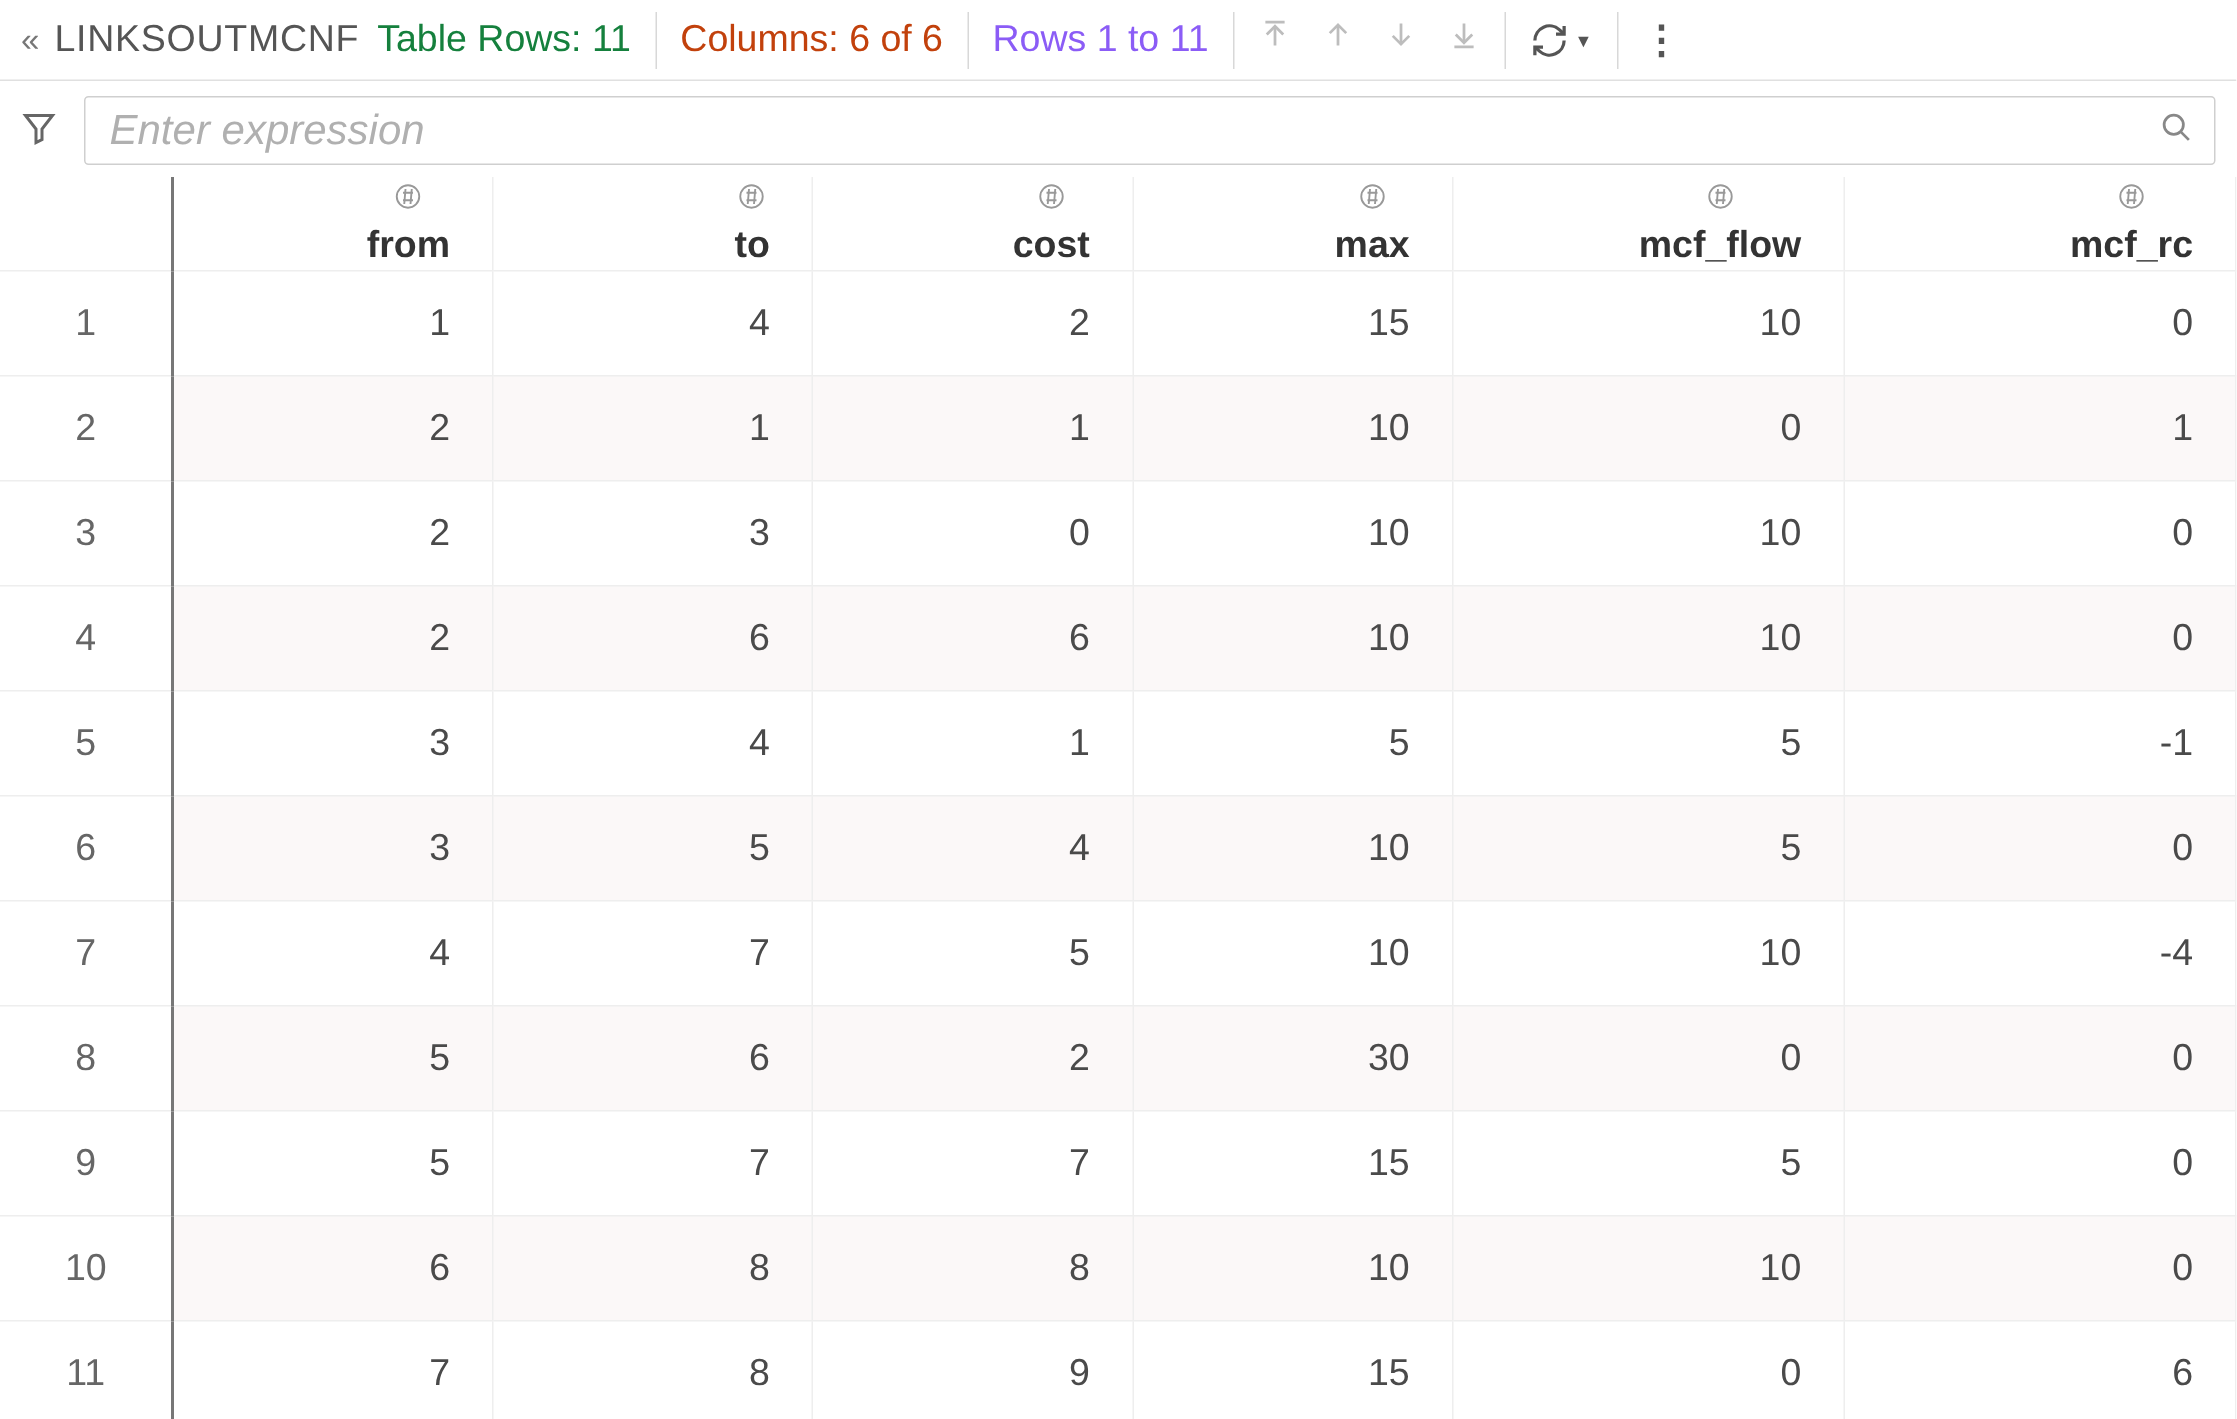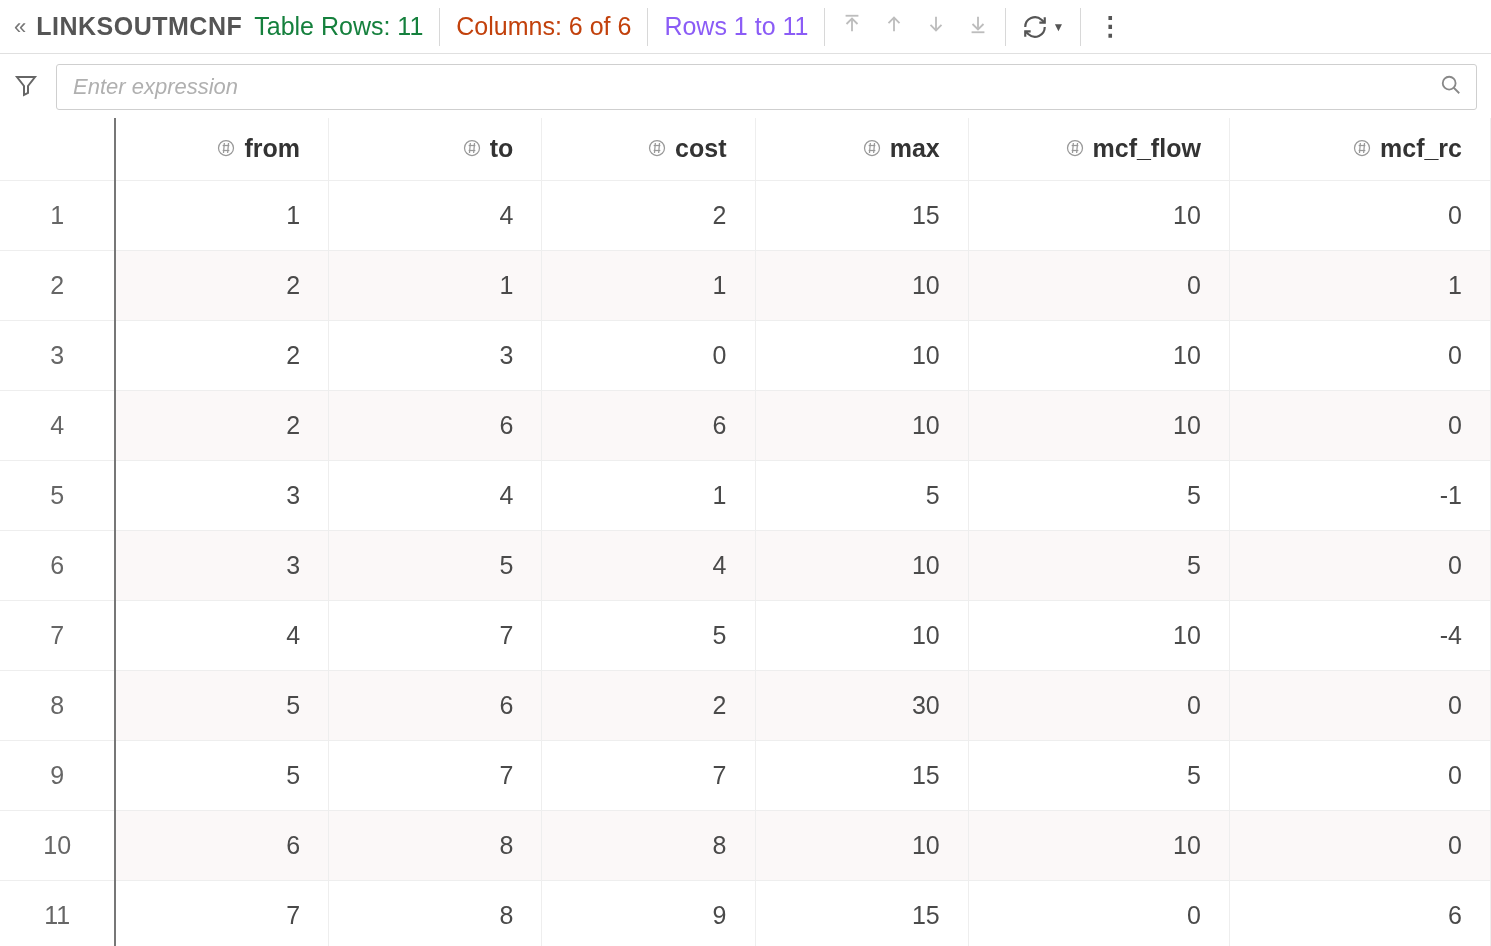--- a/index.html
+++ b/index.html
@@ -15,40 +15,40 @@
     align-items: center;
     height: 54px;
     border-bottom: 1px solid #e0e0e0;
     padding: 0 10px 0 14px;
     font-size: 25px;
     color: #555;
     gap: 0;
   }
   .tb-sep { width:1px; height:38px; background:#d8d8d8; margin: 0 16px; }
   .tb-back { font-size: 22px; color:#777; cursor:pointer; padding-right:10px;}
-  .tb-title { letter-spacing: 0.5px; color:#555;font-weight:bold; }
+  .tb-title { letter-spacing: 0.5px; color:#555; }
   .tb-rows { color:#15803d; }
   .tb-cols { color:#c2410c; }
   .tb-range { color:#8b5cf6; }
   .nav-icons { display:flex; align-items:center; gap: 20px; color:#bdbdbd; font-size:24px;}
   .refresh-wrap { display:flex; align-items:center; gap:4px; color:#555; font-size:26px; cursor:pointer;}
   .refresh-caret { font-size: 12px; color:#555;}
   .kebab { font-size: 26px; color:#555; cursor:pointer; font-weight:bold; letter-spacing:-2px;}
   .filter-row {
     display:flex; align-items:center; gap:18px;
     padding: 10px 14px 8px 14px;
   }
   .funnel { width:24px; height:24px; color:#666; }
   .expr-box {
     flex:1; display:flex; align-items:center;
     border: 1px solid #cfcfcf; border-radius:3px;
     height: 46px; padding: 0 14px; background:#fff;
   }
   .expr-box input {
-    flex:1; border:none; outline:none; font-size:22px;
+    flex:1; border:none; outline:none; font-size:28px;
     font-style: italic; color:#4a4a4a; background:transparent;
   }
   .expr-box input::placeholder { color:#b0b0b0; font-style:italic;}
   .search-ico { width:22px; height:22px; color:#888;}
   .grid-wrap { position:relative; }
   table.grid {
     border-collapse: collapse;
     width: 100%;
     table-layout: fixed;
   }
@@ -70,21 +70,21 @@
   }
   .col-num { width: 106px; }
   .col-data { width: 196px; }
   .col-mcf { width: 240px; }
   table.grid td.rownum, table.grid th.rownum {
     text-align: center; padding: 0; color:#666; font-weight:400;
     border-right: 2px solid #777;
     background:#fff;
   }
   table.grid th.rownum { border-right-color: #777; }
-  .hdr-cell { display:inline-flex; align-items:center; gap:8px; justify-content:flex-end;}
+  .hdr-cell { display:inline-flex; align-items:center; gap:8px; justify-content:flex-end;flex-direction:column;}
   .num-ico { width:20px; height:20px; color:#999; flex-shrink:0;}
   tr.odd td { background:#ffffff; }
   tr.even td { background:#fbf8f8; }
   tr.odd td.rownum, tr.even td.rownum { background: #fff; }
   .arrow-svg { width:22px; height:22px; }
 </style>
 </head>
 <body>
 
 <div class="toolbar">

